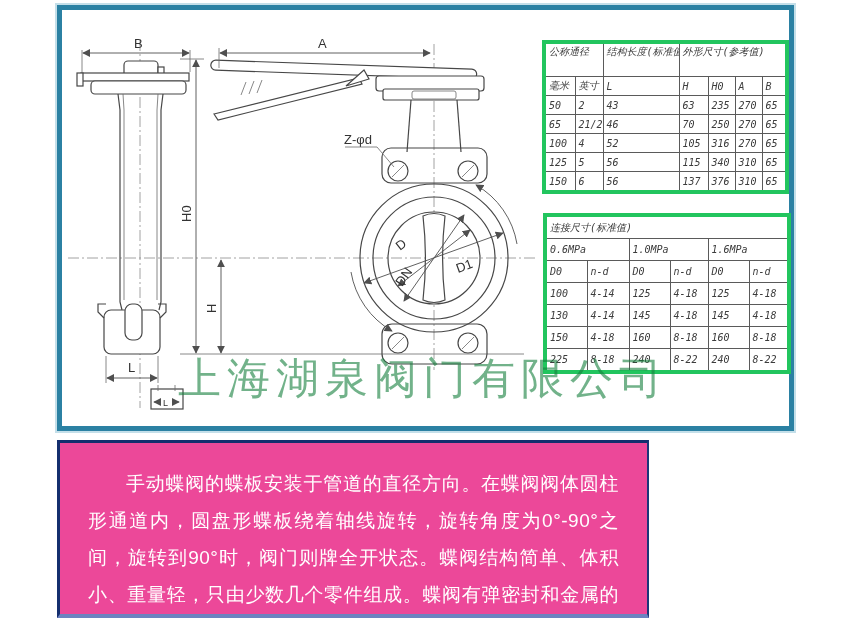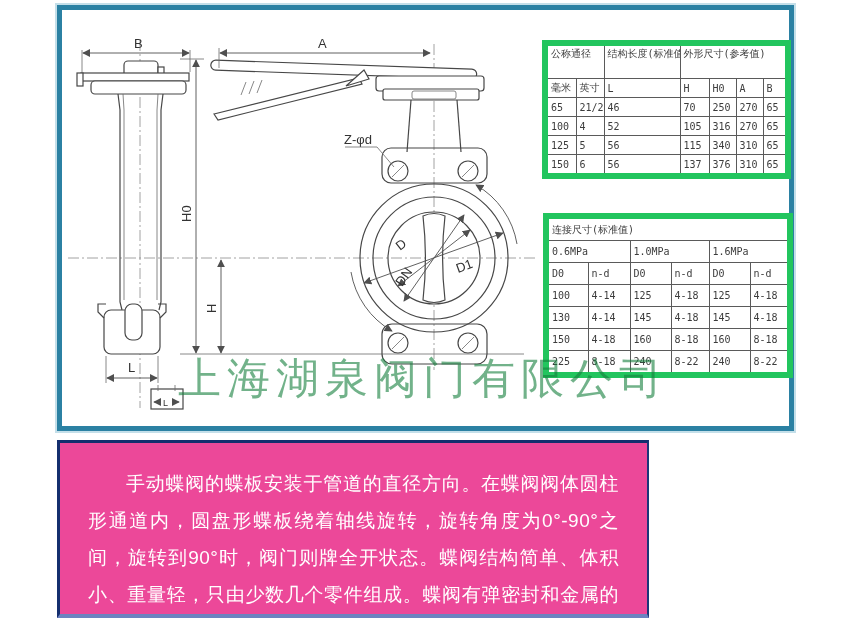--- a/index.html
+++ b/index.html
@@ -29,21 +29,21 @@
   }
   .spec-table td{
     border:1px solid #5a5a5a;padding:1px 3px;text-align:left;
     vertical-align:middle;overflow:hidden;white-space:nowrap;
   }
   #size-table{left:480px;top:30px;width:243px;}
   #size-table td{height:16px;}
   #size-table tr.group-row td{height:30px;vertical-align:top;}
   #conn-table{left:481px;top:203px;width:244px;}
   #conn-table td{height:19px;}
-  .spec-table{border:6px solid #22c55e;}
+  .spec-table{border:4px solid #22c55e;font-style:italic;}
 
   
   #info-box{
     position:absolute;left:57px;top:440px;width:592px;height:178px;
     background:#ec4899;box-sizing:border-box;
     border-top:3px solid #142e6e;border-left:3px solid #142e6e;
     border-right:2px solid #1c3779;border-bottom:4px solid #6d83c0;
   }
   #info-box p{
     margin:0;padding:22px 28px 0 28px;
@@ -215,20 +215,29 @@
       <tr>
         <td>毫米</td>
         <td>英寸</td>
         <td>L</td>
         <td>H</td>
         <td>H0</td>
         <td>A</td>
         <td>B</td>
       </tr>
       <tr>
+        <td>50</td>
+        <td>2</td>
+        <td>43</td>
+        <td>63</td>
+        <td>235</td>
+        <td>270</td>
+        <td>65</td>
+      </tr>
+      <tr>
         <td>65</td>
         <td>21/2</td>
         <td>46</td>
         <td>70</td>
         <td>250</td>
         <td>270</td>
         <td>65</td>
       </tr>
       <tr>
         <td>100</td>

